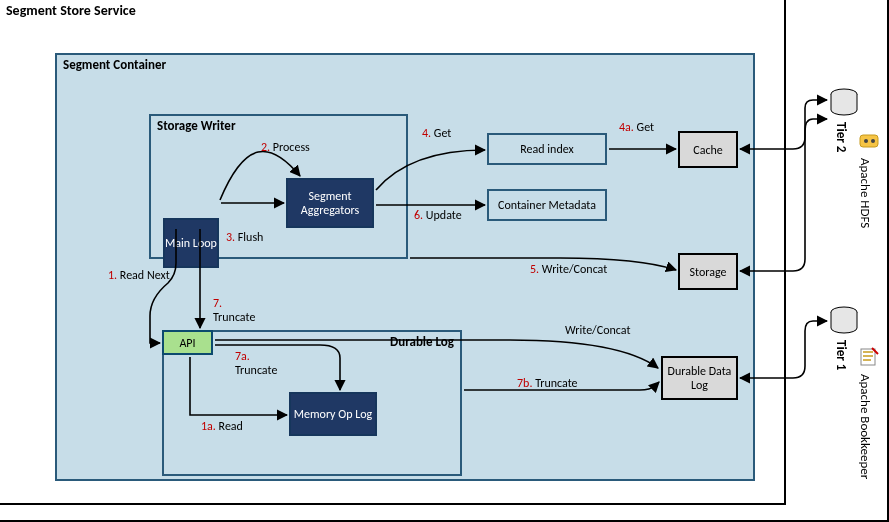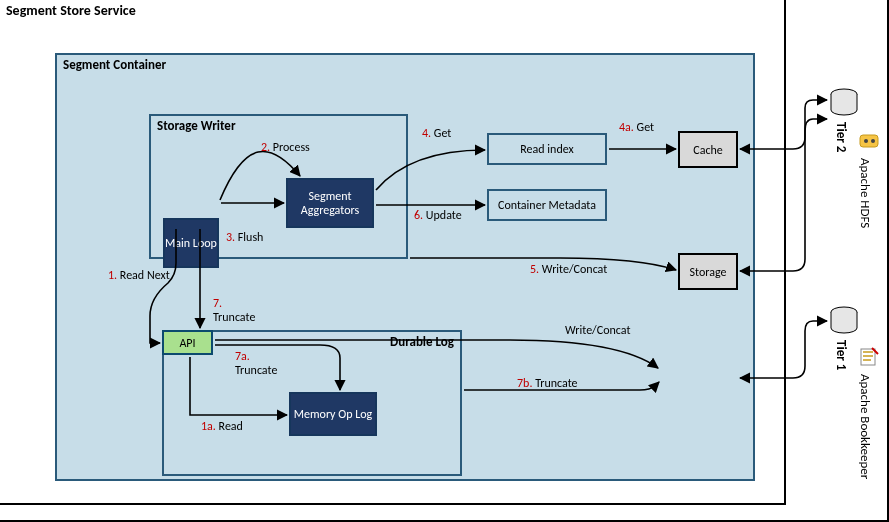--- a/index.html
+++ b/index.html
@@ -145,20 +145,23 @@
   </div>
 
   <div class="grey-box" style="left:678px; top:131px; width:60px; height:37px;">
     <span>Cache</span>
   </div>
 
   <div class="grey-box" style="left:678px; top:253px; width:60px; height:37px;">
     <span>Storage</span>
   </div>
 
+  <div class="grey-box" style="left:661px; top:356px; width:77px; height:44px;">
+    <span>Durable Data Log</span>
+  </div>
 
   <svg class="cylinder" style="left:829px; top:88px;" width="30" height="30">
     <ellipse cx="15" cy="6" rx="13" ry="5" fill="#e6e6e6" stroke="#000"></ellipse>
     <path d="M2,6 L2,22 A13,5 0 0 0 28,22 L28,6" fill="#e6e6e6" stroke="#000"></path>
   </svg>
   <div class="vlbl" style="left:834px; top:122px;">Tier 2</div>
   <svg style="position:absolute; left:858px; top:130px;" width="22" height="22">
     <rect x="2" y="5" width="18" height="12" rx="3" fill="#f6c445" stroke="#c79a1e"></rect>
     <circle cx="8" cy="11" r="2" fill="#444"></circle>
     <circle cx="15" cy="11" r="2" fill="#444"></circle>

